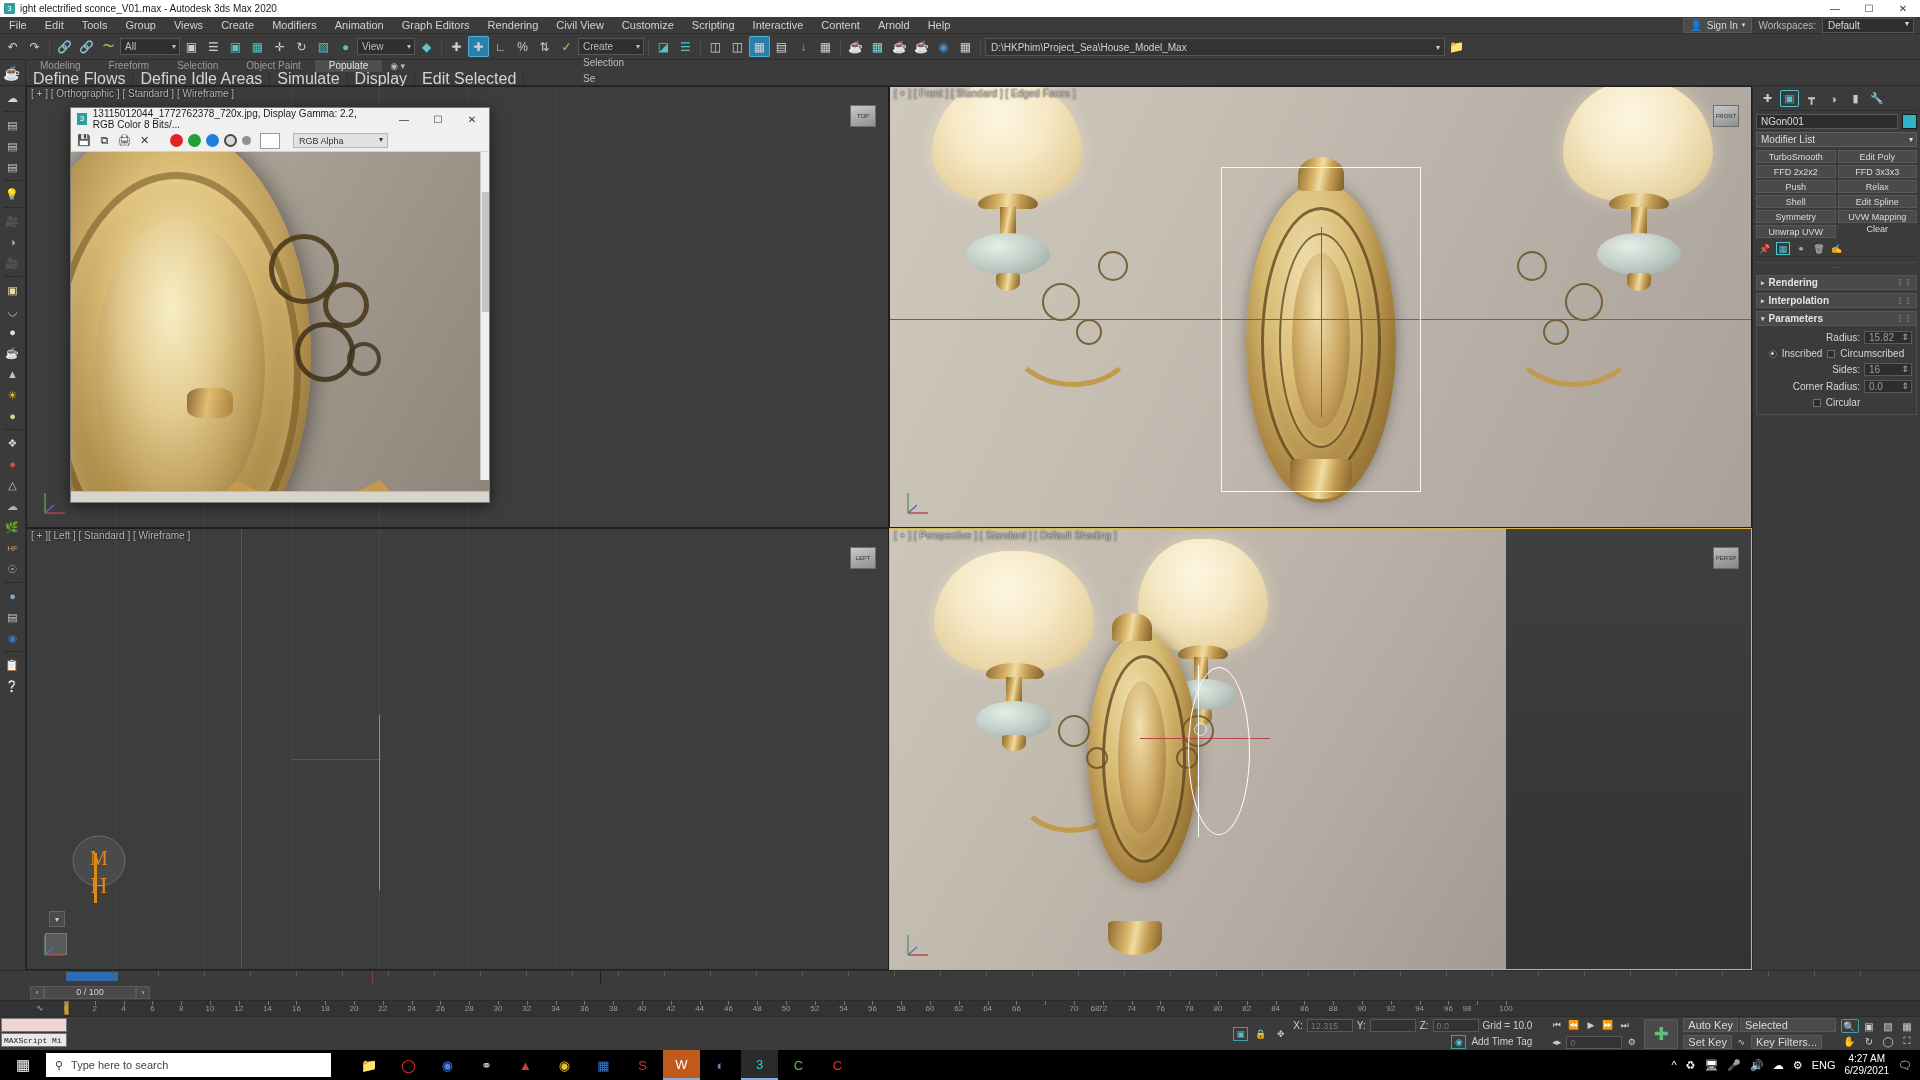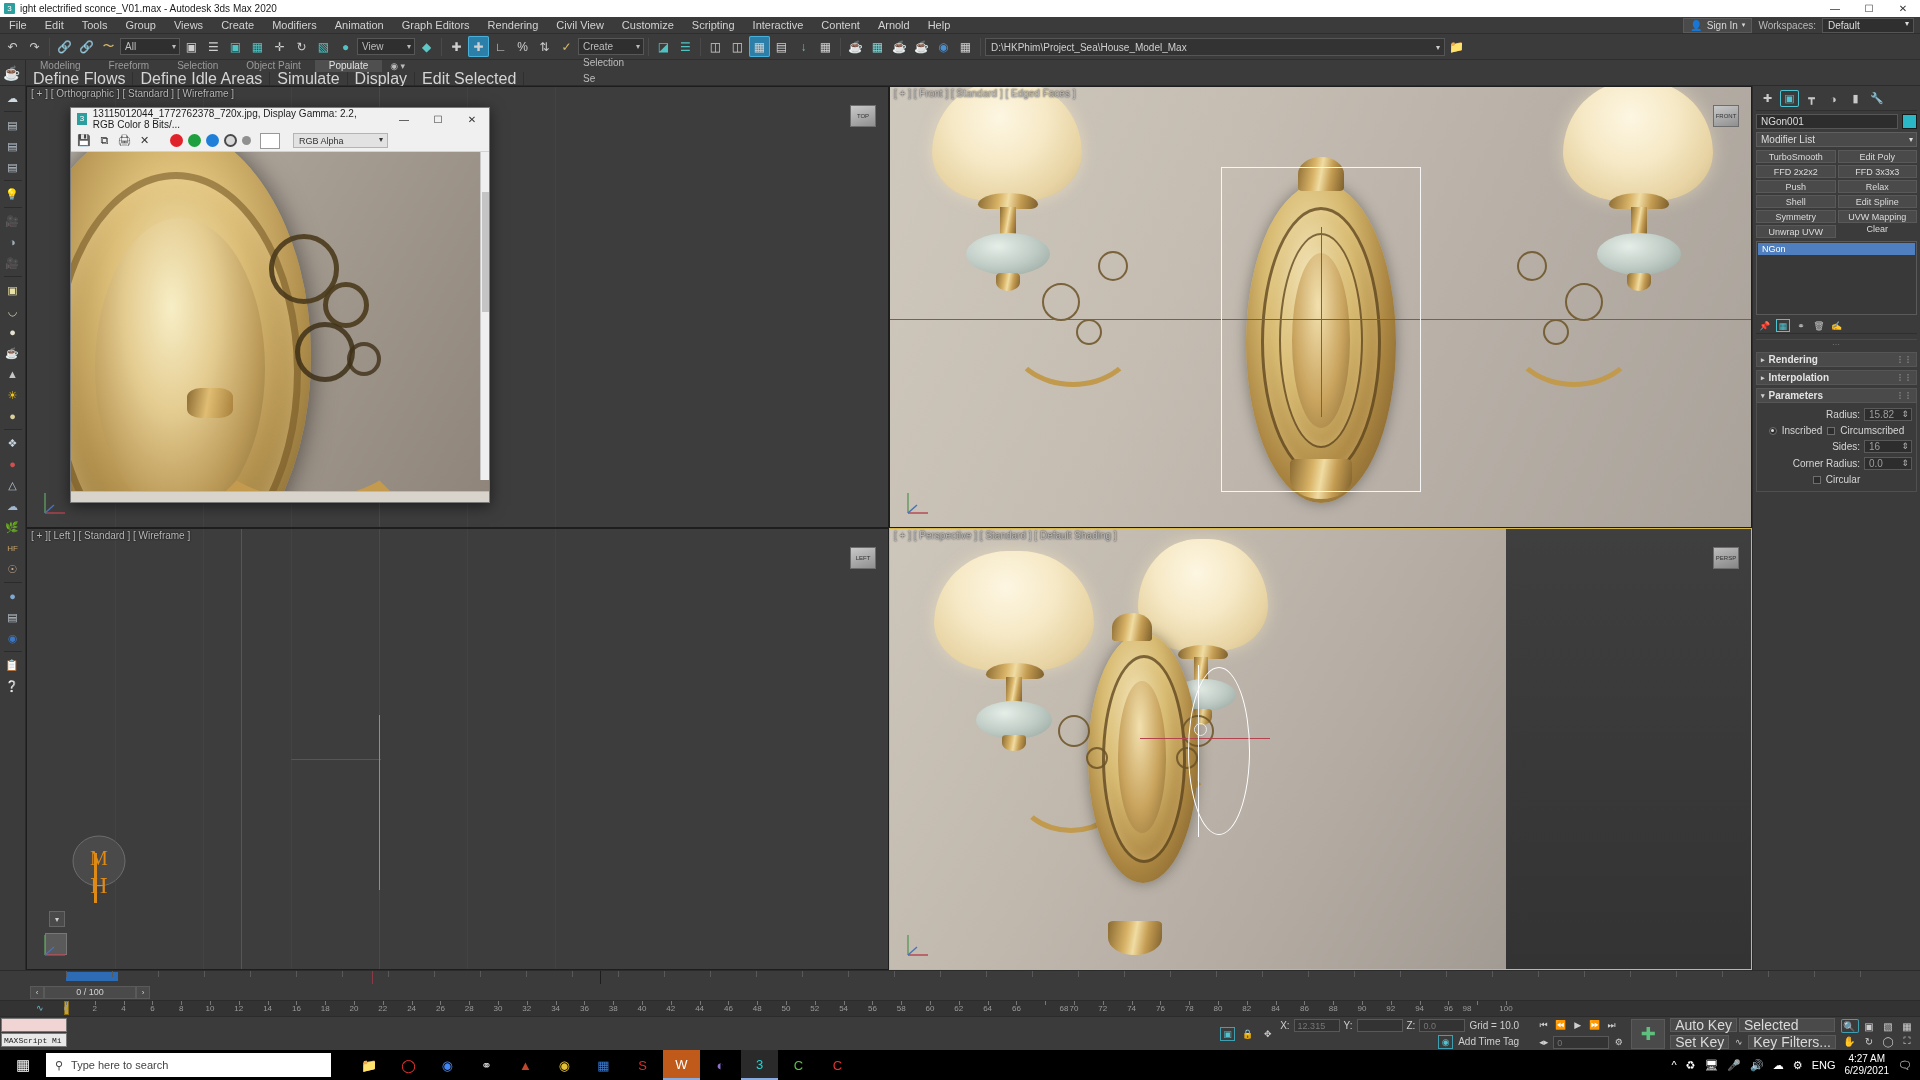--- a/index.html
+++ b/index.html
@@ -192,21 +192,21 @@
   .sb-coords{ display:flex; align-items:center; gap:5px; margin-left:auto; padding-right:4px;}
   .coordgrp{ display:flex; flex-direction:column; gap:3px; }
   .coordrow{ display:flex; align-items:center; gap:4px; font-size:10px; color:#cfcfcf;}
   .coordfield{ width:46px; height:13px; background:#333; border:1px solid #585858;
      color:#777; font-size:9px; line-height:12px; padding-left:3px;}
   .smallbtn{ width:15px; height:14px; display:flex; align-items:center; justify-content:center;
      font-size:9px; color:#cfcfcf; }
   .smallbtn.on{ color:#4fc3d0; box-shadow:inset 0 0 0 1px #3f9fb0;}
   .animctl{ display:flex; flex-direction:column; gap:3px; }
   .animrow{ display:flex; align-items:center; gap:2px;}
-  .keybtn{ background:#4a4a4a; border:1px solid #5a5a5a; color:#dadada; font-size:14px;
+  .keybtn{ background:#4a4a4a; border:1px solid #5a5a5a; color:#dadada; font-size:11px;
      height:14px; padding:0 4px; line-height:13px;}
   .bigkey{ width:34px; height:30px; background:#4a4a4a; border:1px solid #5a5a5a;
      display:flex; align-items:center; justify-content:center; font-size:18px; color:#5fbf7f;}
   .navgrp{ display:grid; grid-template-columns:repeat(4,18px); gap:1px;}
   .navbtn{ width:18px; height:14px; display:flex; align-items:center; justify-content:center;
      font-size:10px; color:#cfcfcf;}
   .navbtn.on{ color:#4fc3d0; box-shadow:inset 0 0 0 1px #3f9fb0; border-radius:2px;}
 
   
   .taskbar{ flex:0 0 30px; background:#000; display:flex; align-items:center; gap:0; }
@@ -576,23 +576,20 @@
       <div class="cp-btn">FFD 3x3x3</div>
       <div class="cp-btn">Push</div>
       <div class="cp-btn">Relax</div>
       <div class="cp-btn">Shell</div>
       <div class="cp-btn">Edit Spline</div>
       <div class="cp-btn">Symmetry</div>
       <div class="cp-btn">UVW Mapping Clear</div>
       <div class="cp-btn">Unwrap UVW</div>
     </div>
 
-    <div class="cp-stack">
-      <div class="cp-stack-item">NGon</div>
-    </div>
 
     <div class="cp-stacktools">
       <div class="st">📌</div>
       <div class="st on">▦</div>
       <div class="st">⚭</div>
       <div class="st">🗑</div>
       <div class="st">✍</div>
     </div>
 
     <div class="cp-dots">⋯</div>
@@ -764,21 +761,21 @@
     <div class="rnum" style="left: 901.2px;">58</div>
     <div class="rtick" style="left: 930px;"></div>
     <div class="rnum" style="left: 930px;">60</div>
     <div class="rtick" style="left: 958.8px;"></div>
     <div class="rnum" style="left: 958.8px;">62</div>
     <div class="rtick" style="left: 987.6px;"></div>
     <div class="rnum" style="left: 987.6px;">64</div>
     <div class="rtick" style="left: 1016.4px;"></div>
     <div class="rnum" style="left: 1016.4px;">66</div>
     <div class="rtick" style="left: 1045.2px;"></div>
-    <div class="rnum" style="left: 1064px;">68</div>
+    <div class="rnum" style="left: 1095px;">68</div>
     <div class="rtick" style="left: 1074px;"></div>
     <div class="rnum" style="left: 1074px;">70</div>
     <div class="rtick" style="left: 1102.8px;"></div>
     <div class="rnum" style="left: 1102.8px;">72</div>
     <div class="rtick" style="left: 1131.6px;"></div>
     <div class="rnum" style="left: 1131.6px;">74</div>
     <div class="rtick" style="left: 1160.4px;"></div>
     <div class="rnum" style="left: 1160.4px;">76</div>
     <div class="rtick" style="left: 1189.2px;"></div>
     <div class="rnum" style="left: 1189.2px;">78</div>

